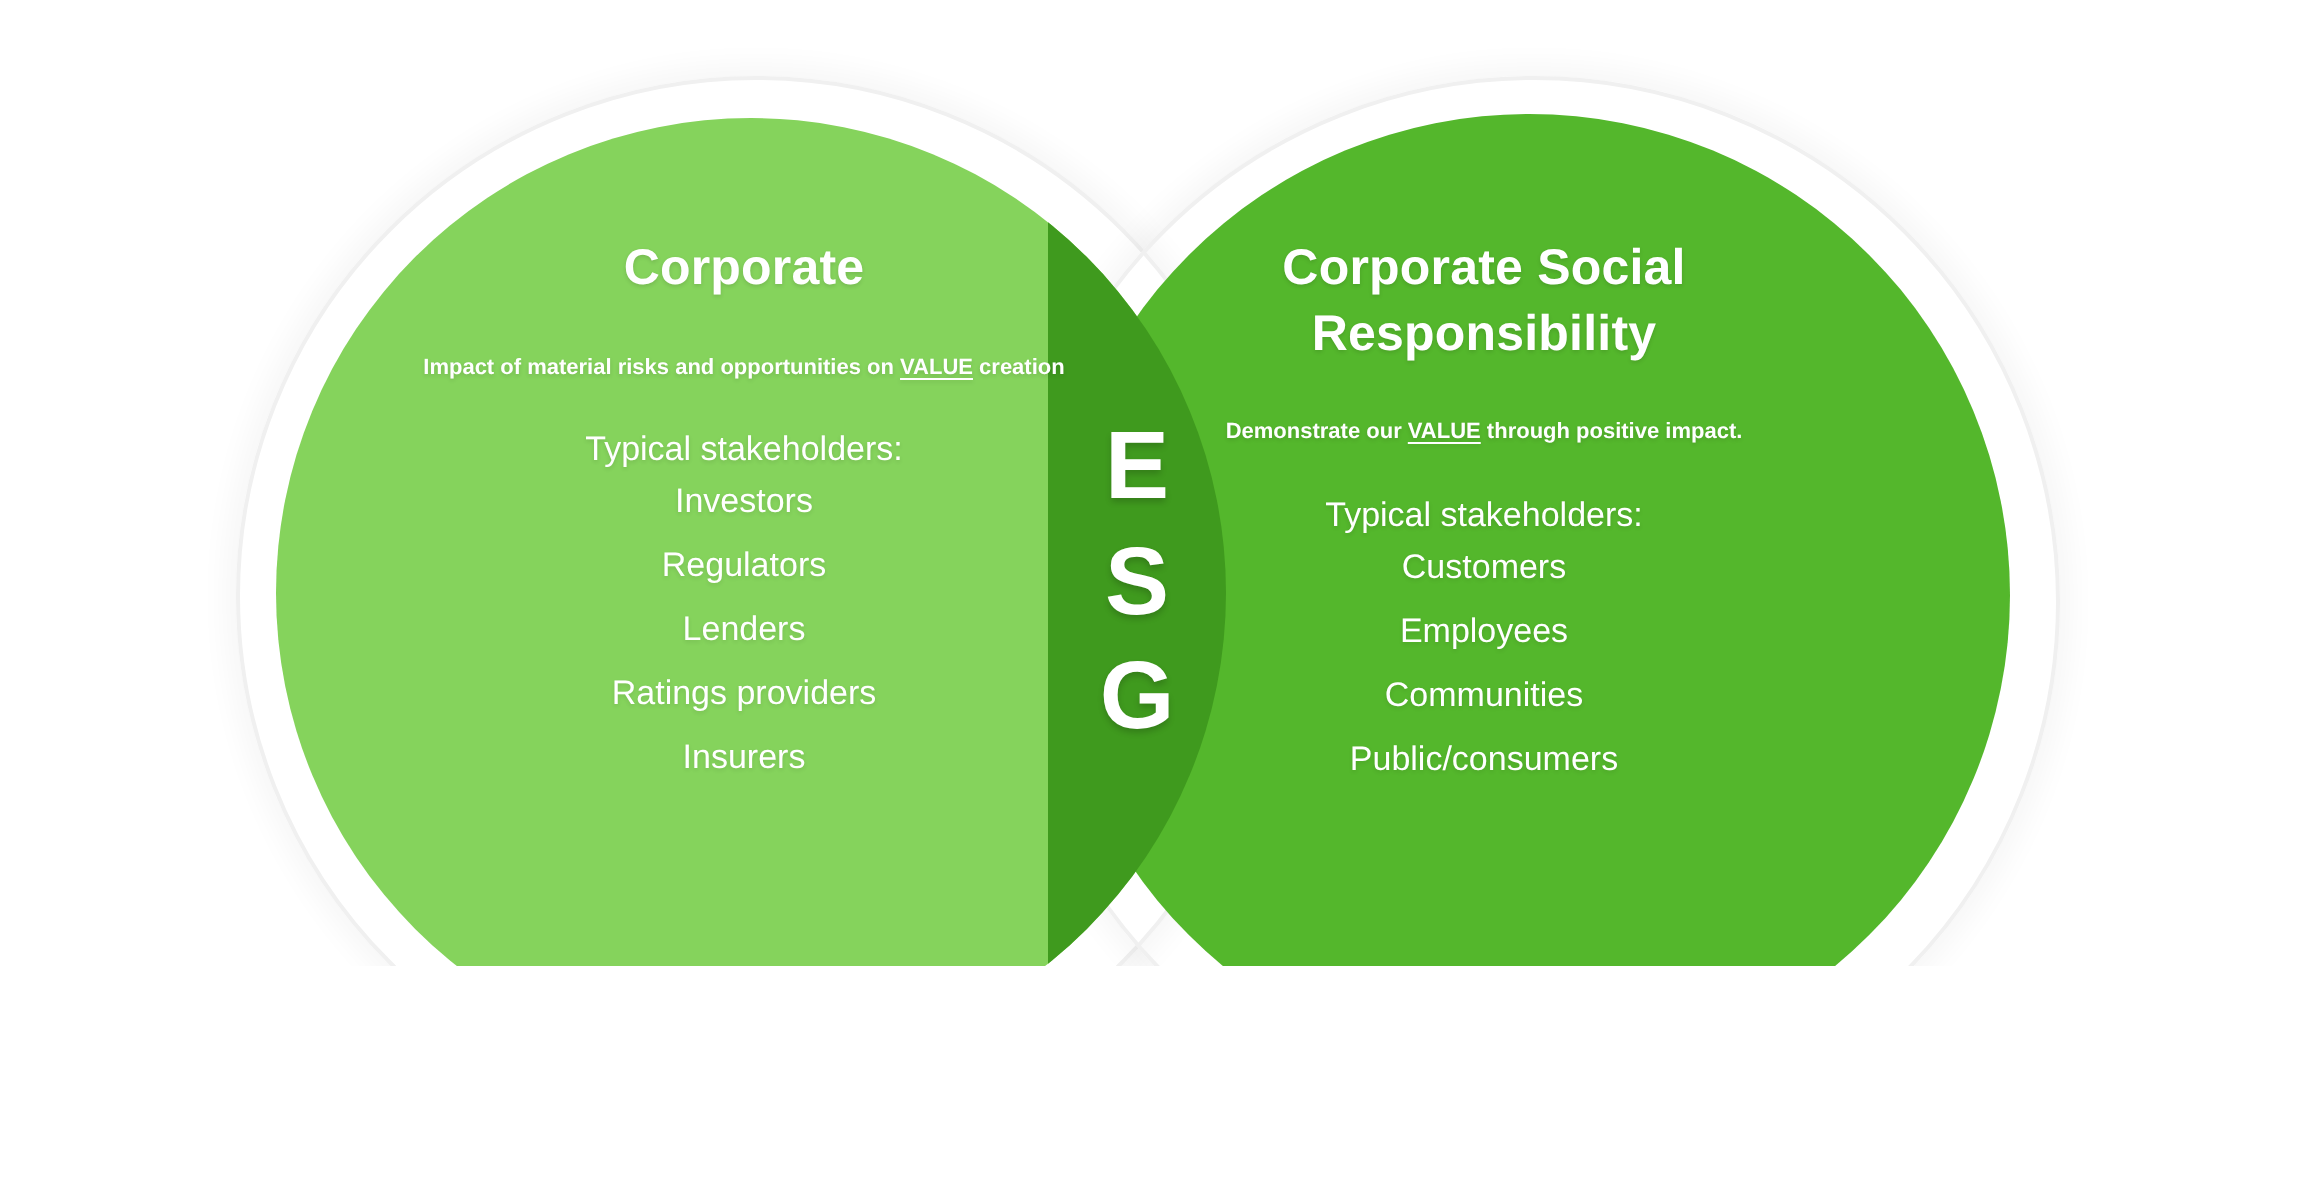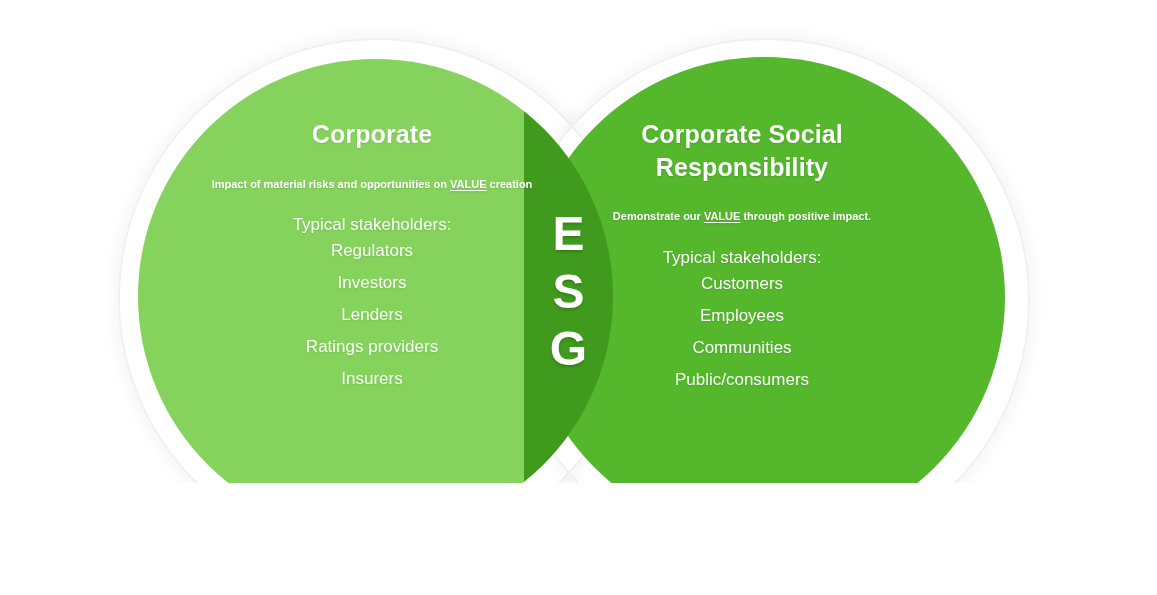--- a/index.html
+++ b/index.html
@@ -150,22 +150,22 @@
 
   <div class="panel panel-left">
     <div class="panel-title">
       <span>Corporate</span><br>
     </div>
     <div class="panel-statement">
       <span>Impact of material risks and opportunities on </span><span class="u">VALUE</span><span> creation</span>
     </div>
     <div class="stakeholders-label">Typical stakeholders:</div>
     <ul class="stakeholder-list">
+      <li>Investors</li>
       <li>Regulators</li>
-      <li>Investors</li>
       <li>Lenders</li>
       <li>Ratings providers</li>
       <li>Insurers</li>
     </ul>
   </div>
 
   <div class="panel panel-right">
     <div class="panel-title">
       <span>Corporate Social</span><br>
       <span>Responsibility</span>

